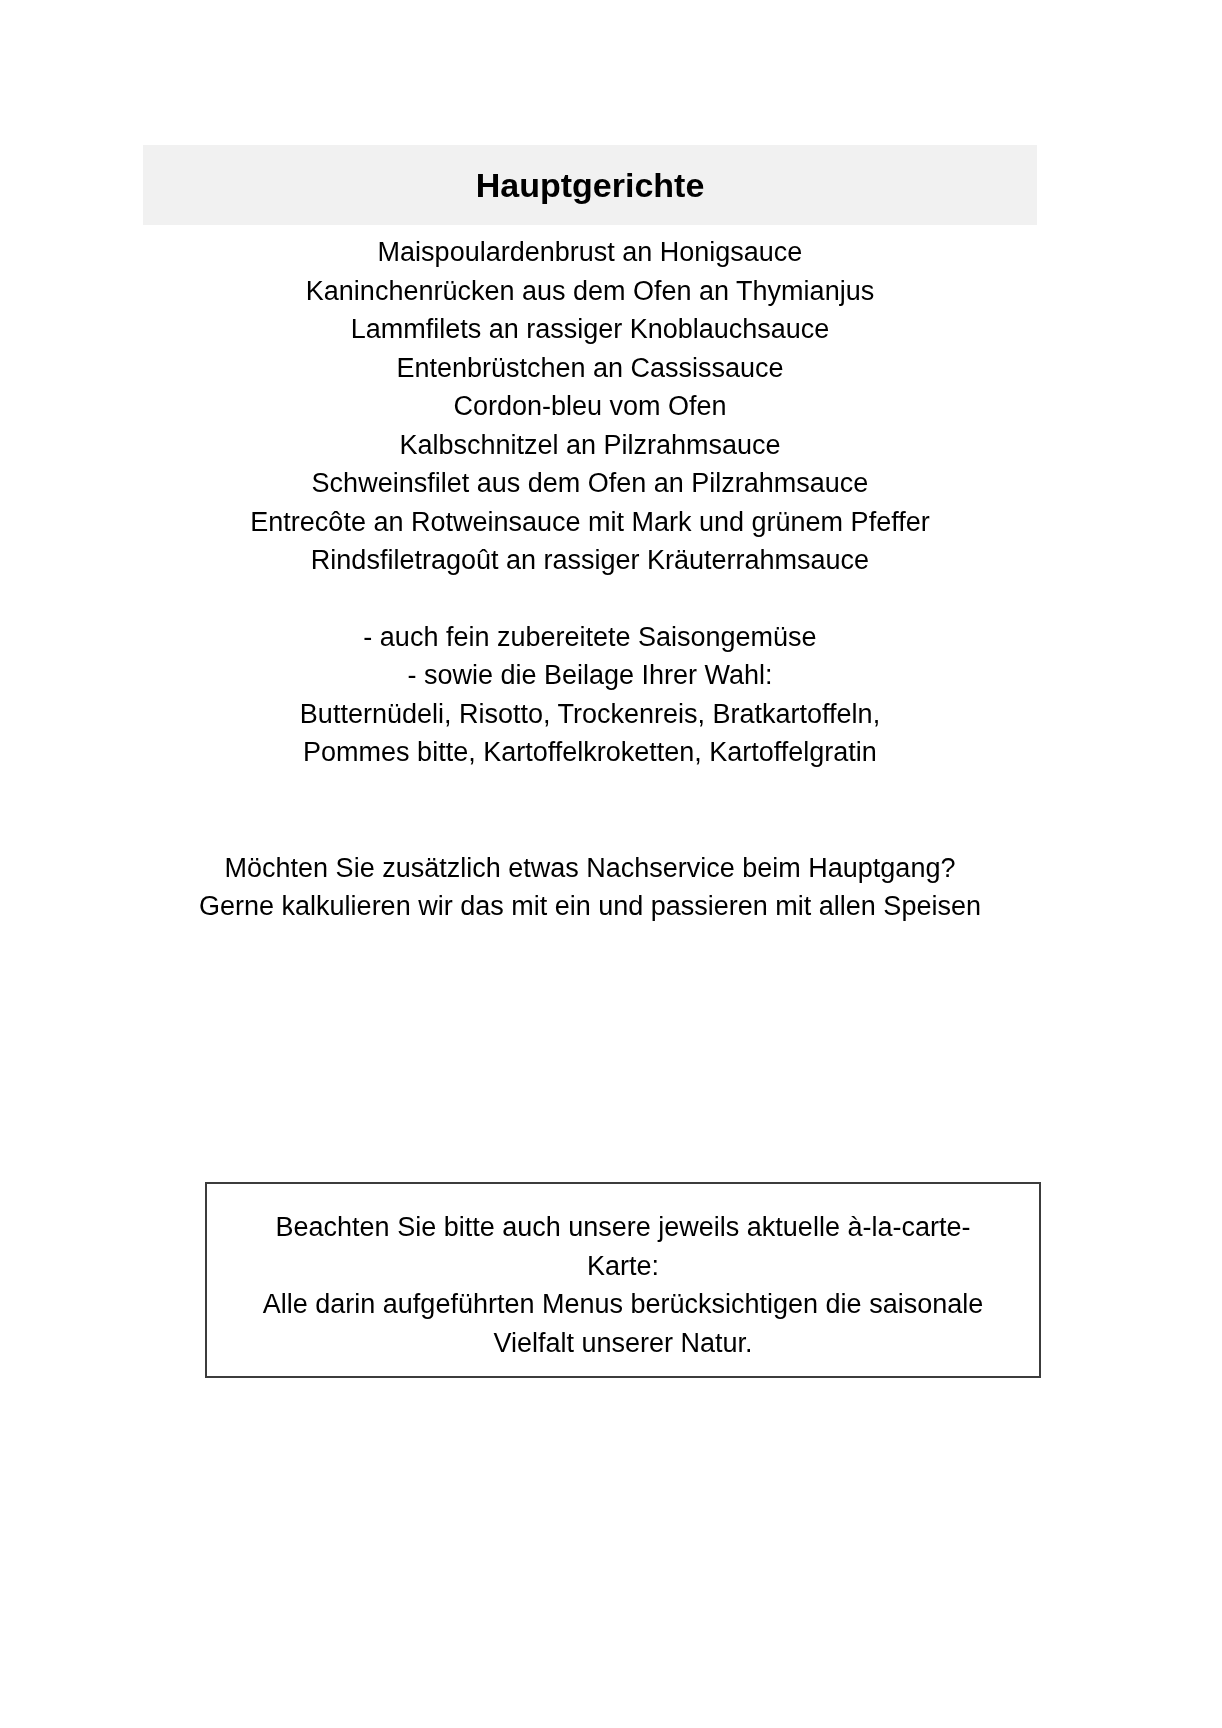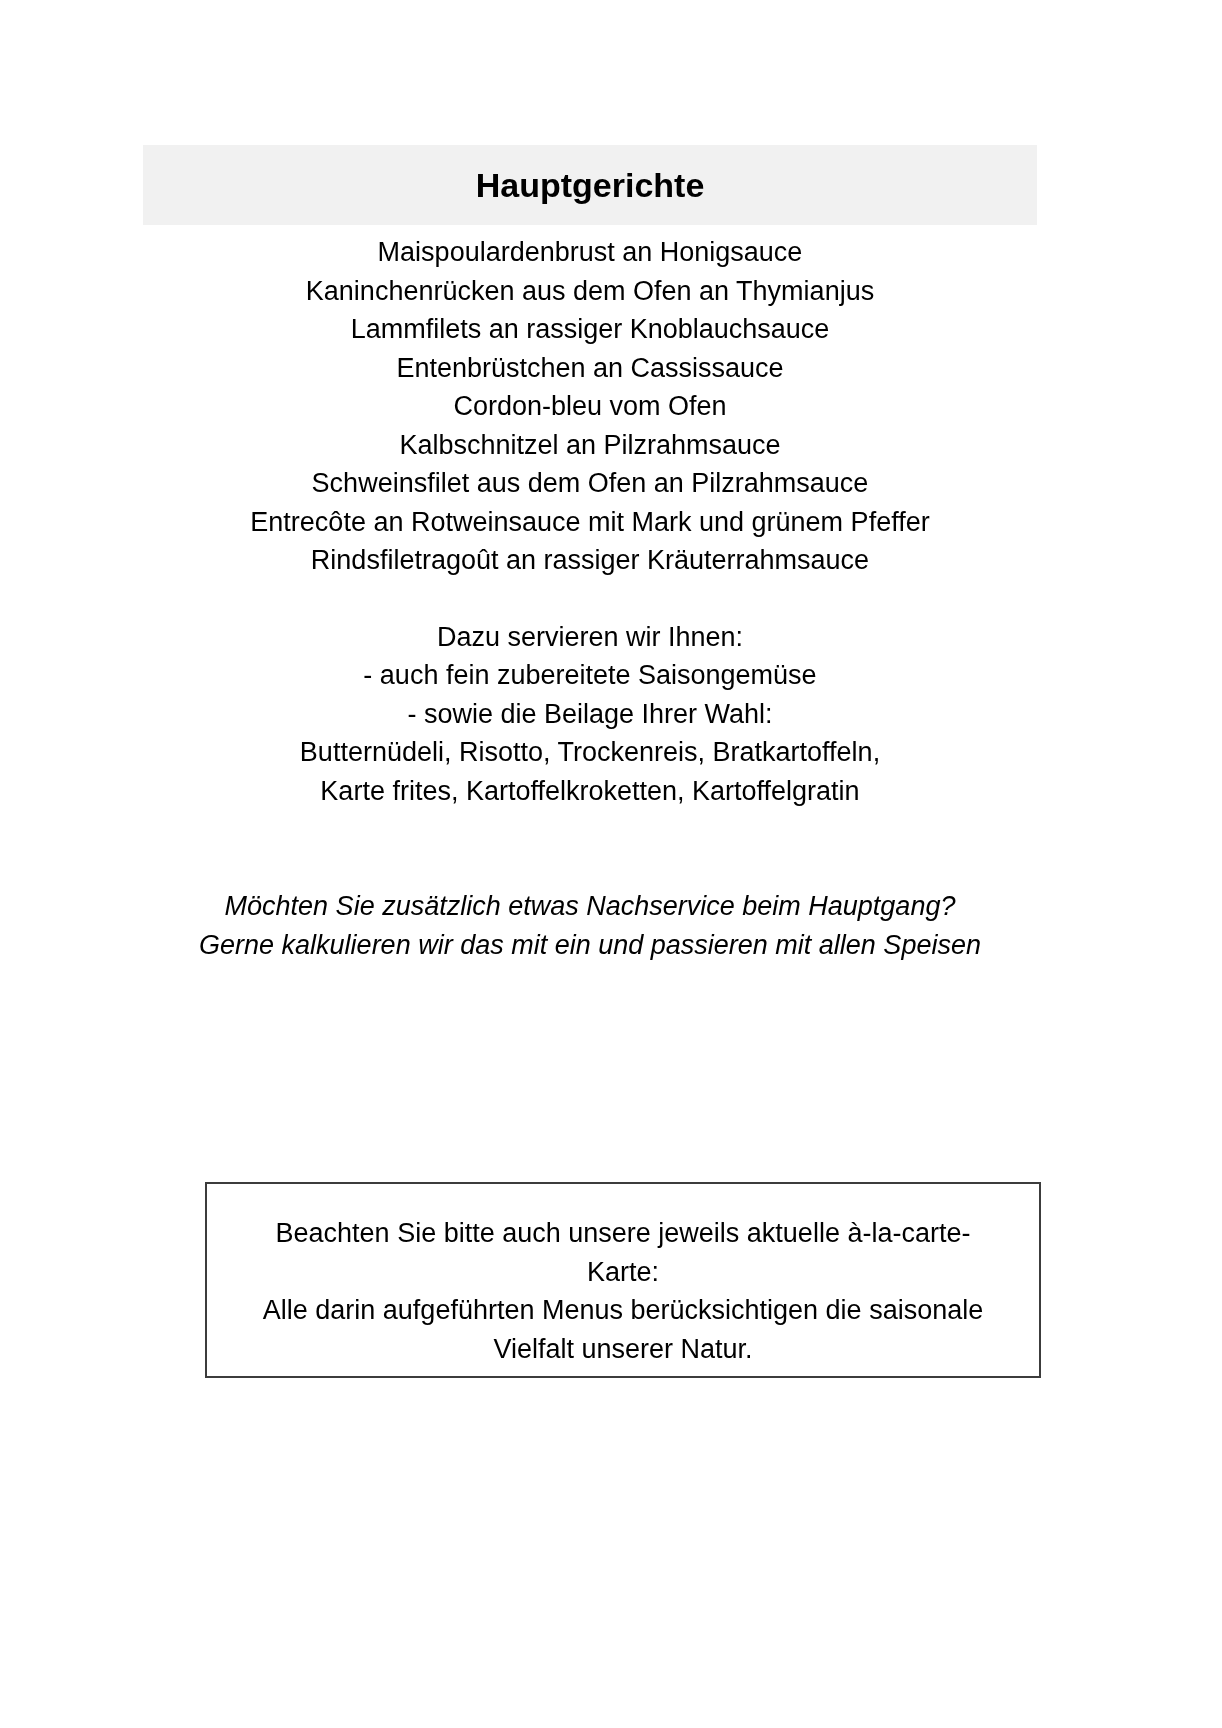--- a/index.html
+++ b/index.html
@@ -37,33 +37,33 @@
     position: absolute;
     left: 143px;
     top: 233px;
     width: 894px;
     text-align: center;
     font-size: 27px;
     line-height: 38.5px;
   }
   .dish-list { margin: 0; }
   .sides { margin-top: 38px; }
-  .note { margin-top: 77px; font-style: italic; }
+  .note { margin-top: 77px; }
   .box {
     position: absolute;
     left: 205px;
     top: 1182px;
     width: 836px;
     height: 196px;
     border: 2px solid #3c3c3c;
     box-sizing: border-box;
     text-align: center;
     font-size: 27px;
     line-height: 38.5px;
-    padding-top: 30px;
+    padding-top: 24px;
   }
   .line { white-space: nowrap; }
   .box .line { white-space: normal; }
 </style>
 </head>
 <body>
 
 <div class="page">
 
   <div class="title-bar">
@@ -78,25 +78,24 @@
       <div class="line">Lammfilets an rassiger Knoblauchsauce</div>
       <div class="line">Entenbrüstchen an Cassissauce</div>
       <div class="line">Cordon-bleu vom Ofen</div>
       <div class="line">Kalbschnitzel an Pilzrahmsauce</div>
       <div class="line">Schweinsfilet aus dem Ofen an Pilzrahmsauce</div>
       <div class="line">Entrecôte an Rotweinsauce mit Mark und grünem Pfeffer</div>
       <div class="line">Rindsfiletragoût an rassiger Kräuterrahmsauce</div>
     </div>
 
     <div class="sides">
-      <div class="line">Dazu servieren wir Ihnen:</div>
       <div class="line">- auch fein zubereitete Saisongemüse</div>
       <div class="line">- sowie die Beilage Ihrer Wahl:</div>
       <div class="line">Butternüdeli, Risotto, Trockenreis, Bratkartoffeln,</div>
-      <div class="line">Karte frites, Kartoffelkroketten, Kartoffelgratin</div>
+      <div class="line">Pommes bitte, Kartoffelkroketten, Kartoffelgratin</div>
     </div>
 
     <div class="note">
       <div class="line">Möchten Sie zusätzlich etwas Nachservice beim Hauptgang?</div>
       <div class="line">Gerne kalkulieren wir das mit ein und passieren mit allen Speisen</div>
     </div>
 
   </div>
 
   <div class="box">

